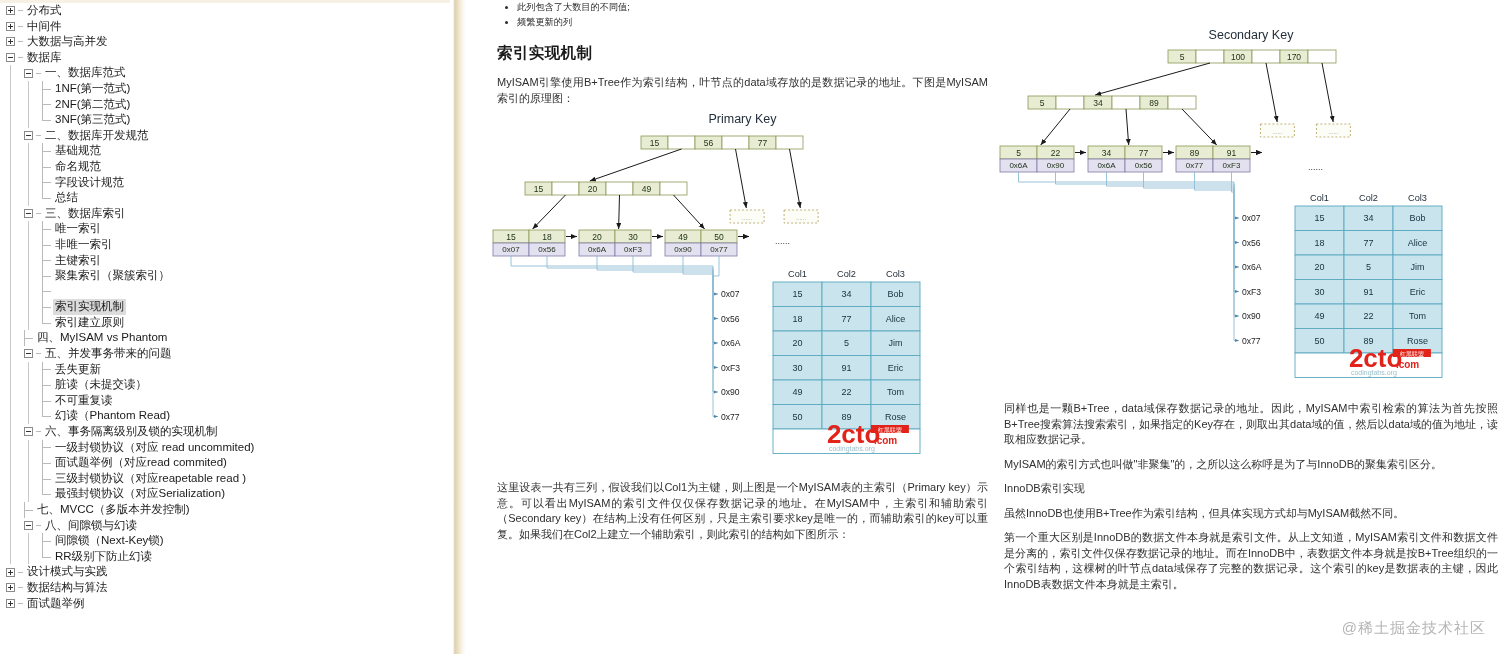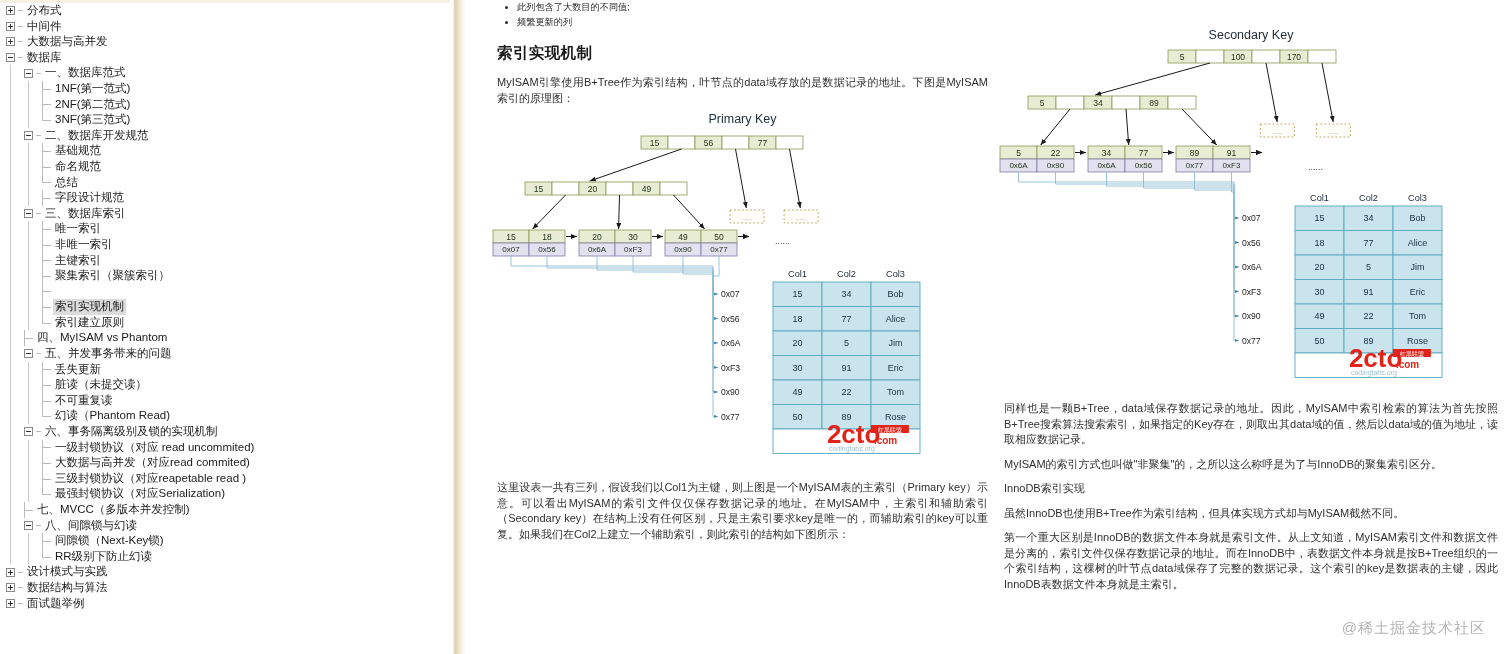--- a/index.html
+++ b/index.html
@@ -189,32 +189,32 @@
             <i class="guide" style="left: 28px;"></i>
           </span>
           <span class="elbow full"></span>
           <span class="tnode-label">命名规范</span>
         </div>
         <div class="tree-node">
           <span class="guides" style="width: 42px;">
             <i class="guide" style="left: 10px;"></i>
             <i class="guide" style="left: 28px;"></i>
           </span>
+          <span class="elbow full"></span>
+          <span class="tnode-label">字段设计规范</span>
+        </div>
+        <div class="tree-node">
+          <span class="guides" style="width: 42px;">
+            <i class="guide" style="left: 10px;"></i>
+            <i class="guide" style="left: 28px;"></i>
+          </span>
           <span class="elbow"></span>
           <span class="tnode-label">总结</span>
         </div>
         <div class="tree-node">
-          <span class="guides" style="width: 42px;">
-            <i class="guide" style="left: 10px;"></i>
-            <i class="guide" style="left: 28px;"></i>
-          </span>
-          <span class="elbow full"></span>
-          <span class="tnode-label">字段设计规范</span>
-        </div>
-        <div class="tree-node">
           <span class="guides" style="width: 24px;">
             <i class="guide" style="left: 10px;"></i>
           </span>
           <span class="expander"></span>
           <span class="dashlead"></span>
           <span class="tnode-label">三、数据库索引</span>
         </div>
         <div class="tree-node">
           <span class="guides" style="width: 42px;">
             <i class="guide" style="left: 10px;"></i>
@@ -332,21 +332,21 @@
           </span>
           <span class="elbow full"></span>
           <span class="tnode-label">一级封锁协议（对应 read uncommited)</span>
         </div>
         <div class="tree-node">
           <span class="guides" style="width: 42px;">
             <i class="guide" style="left: 10px;"></i>
             <i class="guide" style="left: 28px;"></i>
           </span>
           <span class="elbow full"></span>
-          <span class="tnode-label">大数据与高并发（对应read commited)</span>
+          <span class="tnode-label">面试题举例（对应read commited)</span>
         </div>
         <div class="tree-node">
           <span class="guides" style="width: 42px;">
             <i class="guide" style="left: 10px;"></i>
             <i class="guide" style="left: 28px;"></i>
           </span>
           <span class="elbow full"></span>
           <span class="tnode-label">三级封锁协议（对应reapetable read )</span>
         </div>
         <div class="tree-node">

